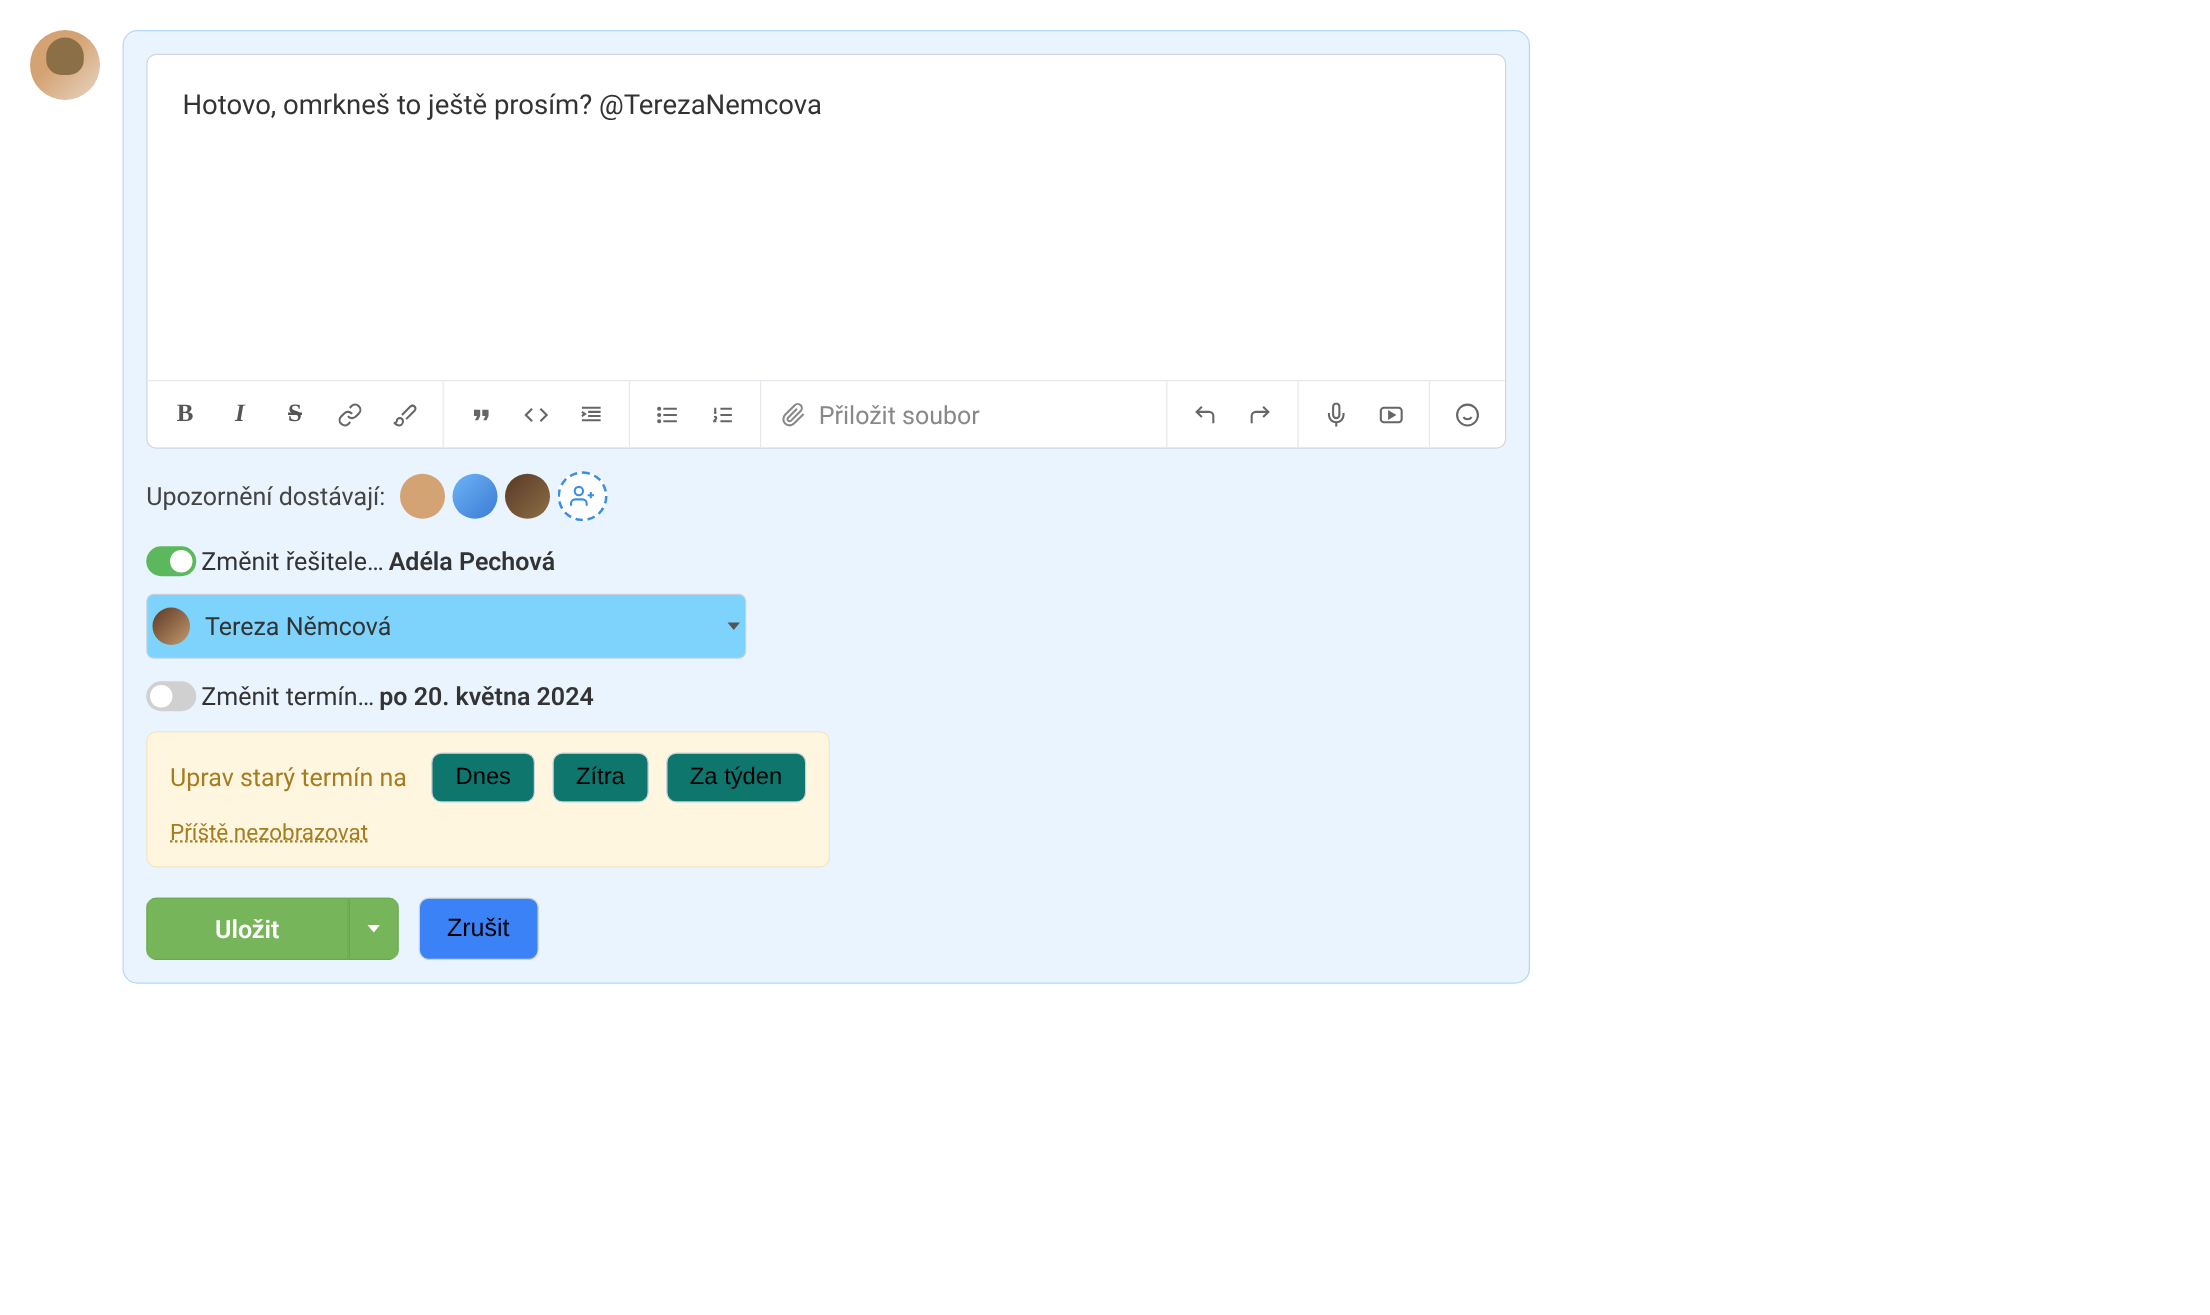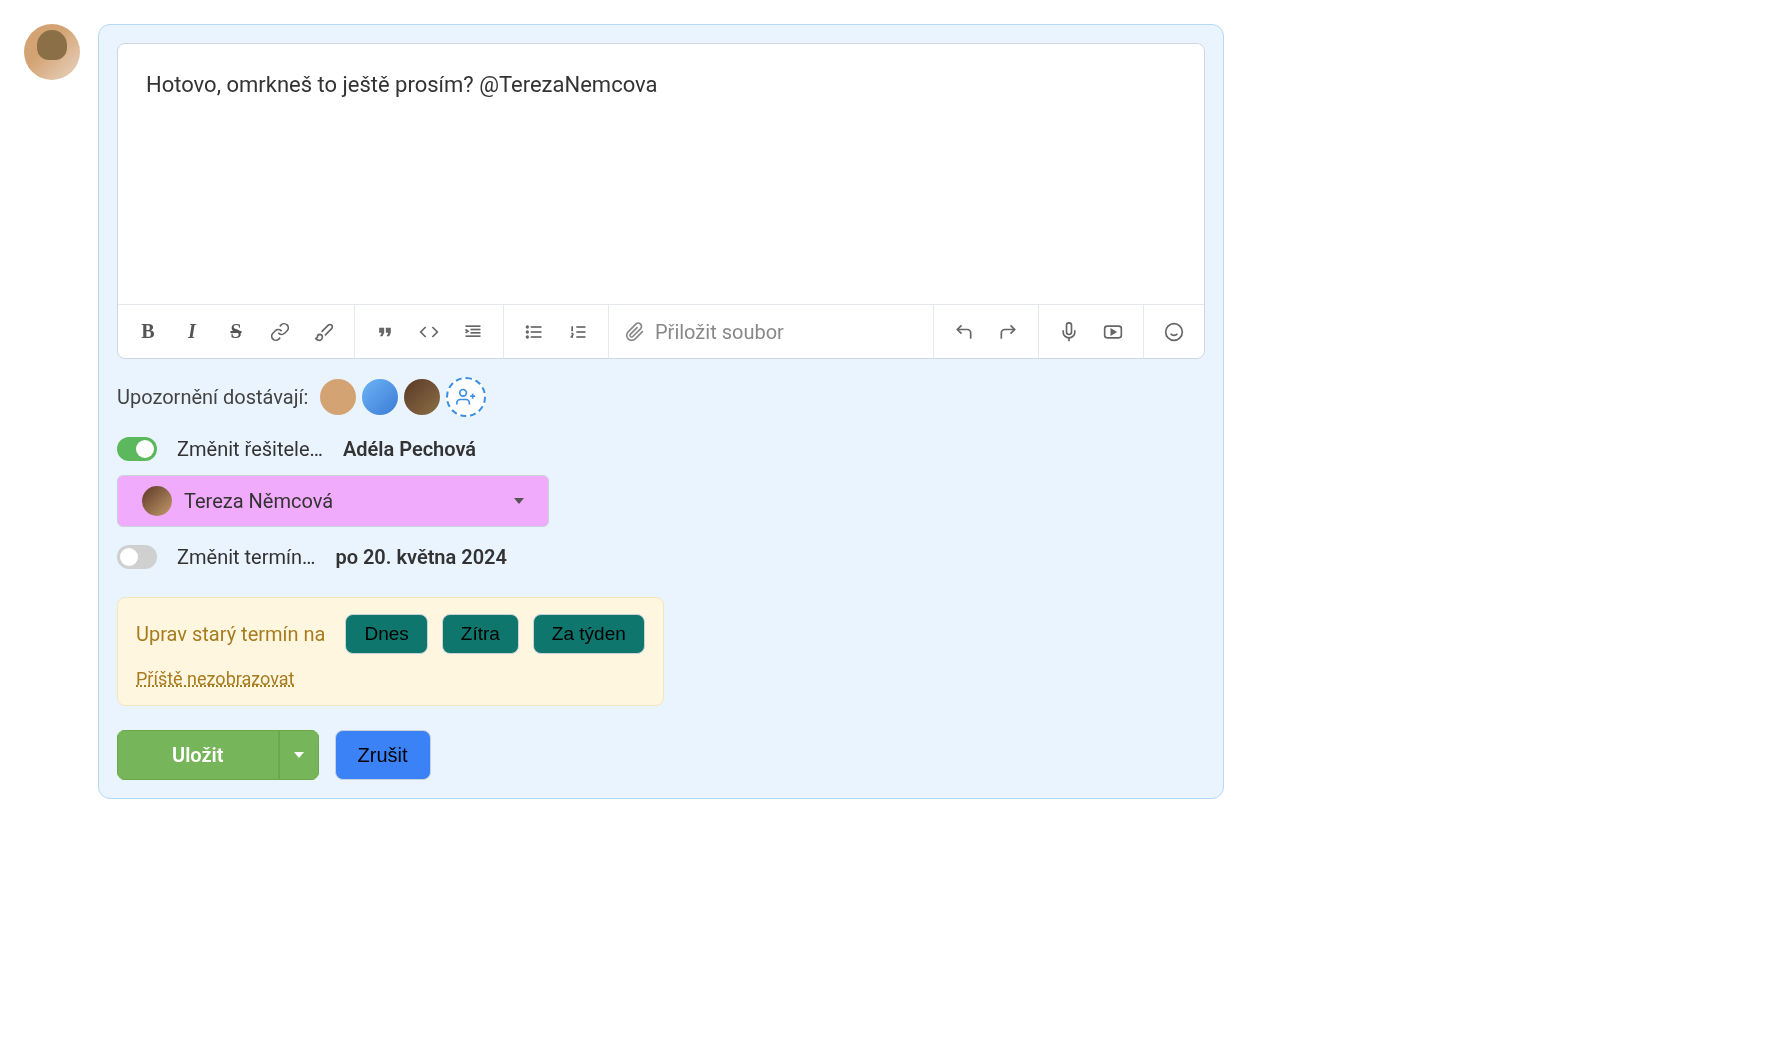--- a/index.html
+++ b/index.html
@@ -123,21 +123,21 @@
       display: flex;
       align-items: center;
       justify-content: center;
       color: #3a8ee6;
       cursor: pointer;
       background: #fff;
     }
     .option-row {
       display: flex;
       align-items: center;
-      gap: 20px;
+      gap: 4px;
       padding: 6px 0;
       font-size: 20px;
     }
     .toggle {
       width: 40px;
       height: 24px;
       border-radius: 12px;
       position: relative;
       cursor: pointer;
       flex-shrink: 0;
@@ -152,25 +152,25 @@
       position: absolute;
       top: 3px;
       transition: left 0.15s;
     }
     .toggle.on .toggle-knob { left: 19px; }
     .toggle.off .toggle-knob { left: 3px; }
     .option-label { color: #333; }
     .option-assignee { font-weight: 600; }
     .select-box {
       margin: 8px 0 12px 0;
-      width: 432px;
-      background: #f0abfc;
+      width: 480px;
+      background: #7dd3fc;
       border: 1px solid #c9d1d9;
       border-radius: 6px;
-      padding: 10px 24px;
+      padding: 10px 4px;
       display: flex;
       align-items: center;
       gap: 12px;
       cursor: pointer;
       font-size: 20px;
     }
     .select-avatar {
       width: 30px;
       height: 30px;
       border-radius: 50%;
@@ -181,21 +181,21 @@
       width: 0; height: 0;
       border-left: 5px solid transparent;
       border-right: 5px solid transparent;
       border-top: 6px solid #555;
     }
     .yellow-box {
       background: #fff6e0;
       border: 1px solid #f3e5c0;
       border-radius: 8px;
       padding: 16px 18px;
-      margin-top: 22px;
+      margin-top: 10px;
       display: inline-block;
     }
     .yellow-row {
       display: flex;
       align-items: center;
       gap: 14px;
       flex-wrap: wrap;
     }
     .yellow-label {
       color: #a67c1f;

